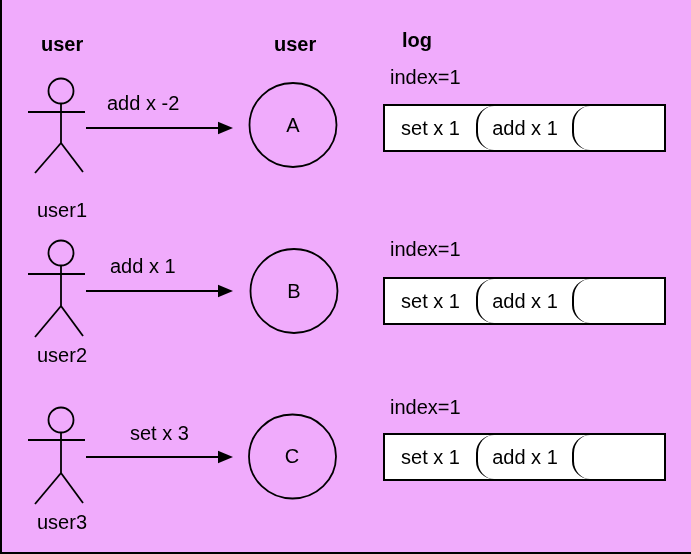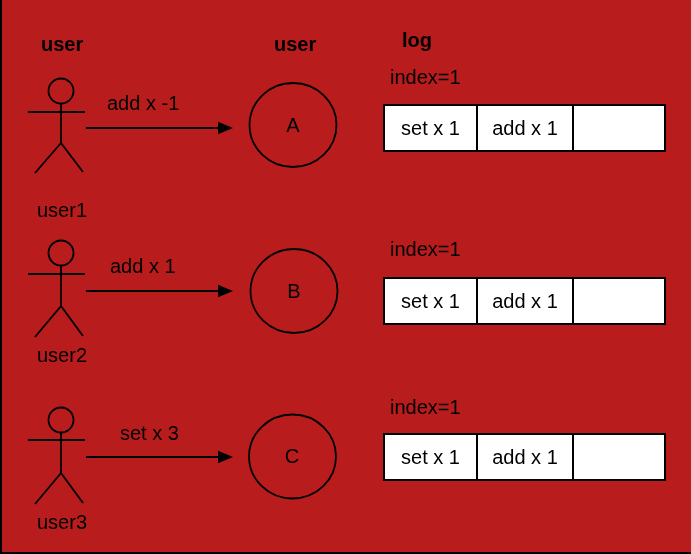--- a/index.html
+++ b/index.html
@@ -1,32 +1,32 @@
 <!DOCTYPE html>
 <html><head>
 <meta charset="utf-8">
 <style>
   html,body{margin:0;padding:0;background:#ffffff;}
   .canvas{
-    position:relative;width:691px;height:554px;background:#b91c1c;overflow:hidden;
+    position:relative;width:691px;height:554px;background:#f0abfc;overflow:hidden;
     font-family:"Liberation Sans",sans-serif;color:#000000;
   }
   .edge-left{position:absolute;left:0;top:0;width:2px;height:554px;background:#000000;}
   .edge-bottom{position:absolute;left:0;top:552px;width:691px;height:2px;background:#000000;}
   .shapes{position:absolute;left:0;top:0;}
   .txt{position:absolute;font-size:20px;line-height:1.05;white-space:nowrap;}
   .hdr{font-weight:bold;}
   .node-letter{position:absolute;font-size:20px;transform:translate(-50%,-50%);white-space:nowrap;}
   .logtable{
     position:absolute;left:383px;width:283px;height:48px;
     border:2px solid #000000;box-sizing:border-box;display:flex;background:#ffffff;
   }
   .logcell{
     height:100%;display:flex;align-items:center;justify-content:center;
-    font-size:20px;box-sizing:border-box;white-space:nowrap;
+    font-size:20px;box-sizing:border-box;white-space:nowrap;border-radius:18px;
   }
   .logcell + .logcell{border-left:2px solid #000000;}
   .c1{width:91px;}
   .c2{width:96px;}
   .c3{width:92px;flex:1;}
 </style>
 </head>
 <body>
 
 <div class="canvas">
@@ -73,41 +73,41 @@
       <line x1="86" y1="457" x2="219" y2="457" stroke="#000000" stroke-width="1.8"></line>
       <polygon points="218,450.8 233,457 218,463.2" fill="#000000"></polygon>
     </g>
     <ellipse cx="292.5" cy="456.5" rx="43.5" ry="42" fill="none" stroke="#000000" stroke-width="1.8"></ellipse>
   </svg>
 
   <div class="txt hdr" style="left:41px;top:34px">user</div>
   <div class="txt hdr" style="left:274px;top:34px">user</div>
   <div class="txt hdr" style="left:402px;top:30px">log</div>
 
-  <div class="txt" style="left:107px;top:93px">add x -1</div>
+  <div class="txt" style="left:107px;top:93px">add x -2</div>
   <div class="txt" style="left:37px;top:200px">user1</div>
   <div class="node-letter" style="left:293px;top:125px">A</div>
   <div class="txt" style="left:390px;top:67px">index=1</div>
   <div class="logtable" style="top:104px">
     <div class="logcell c1">set x 1</div>
     <div class="logcell c2">add x 1</div>
     <div class="logcell c3"></div>
   </div>
 
   <div class="txt" style="left:110px;top:256px">add x 1</div>
   <div class="txt" style="left:37px;top:345px">user2</div>
   <div class="node-letter" style="left:294px;top:291px">B</div>
   <div class="txt" style="left:390px;top:239px">index=1</div>
   <div class="logtable" style="top:277px">
     <div class="logcell c1">set x 1</div>
     <div class="logcell c2">add x 1</div>
     <div class="logcell c3"></div>
   </div>
 
-  <div class="txt" style="left:120px;top:423px">set x 3</div>
+  <div class="txt" style="left:130px;top:423px">set x 3</div>
   <div class="txt" style="left:37px;top:512px">user3</div>
   <div class="node-letter" style="left:292px;top:456px">C</div>
   <div class="txt" style="left:390px;top:397px">index=1</div>
   <div class="logtable" style="top:433px">
     <div class="logcell c1">set x 1</div>
     <div class="logcell c2">add x 1</div>
     <div class="logcell c3"></div>
   </div>
 
 </div>

